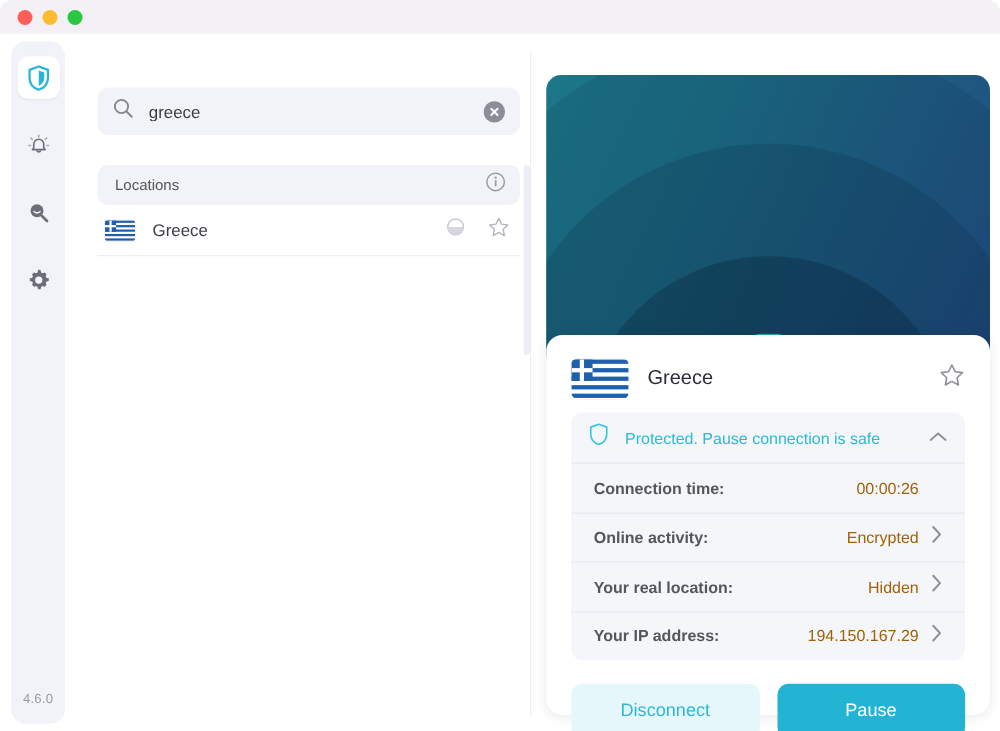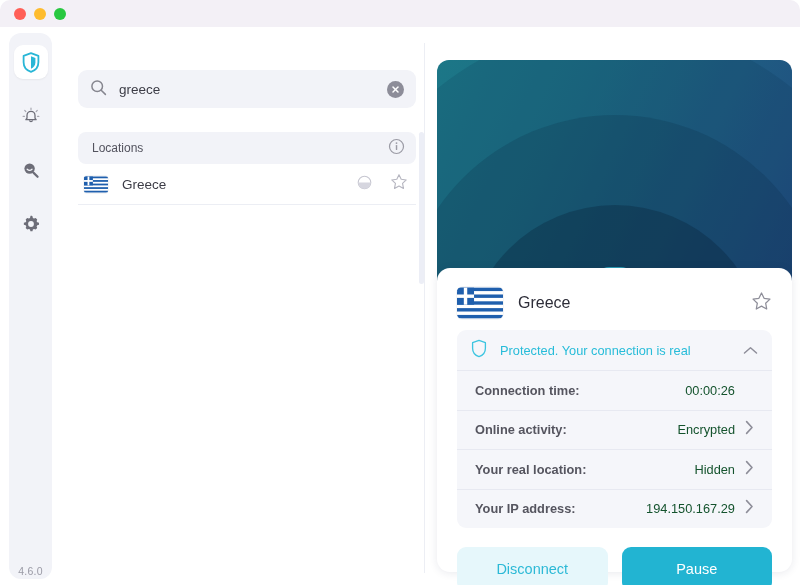--- a/index.html
+++ b/index.html
@@ -61,21 +61,21 @@
     border-radius: 9px;
     display: flex; align-items: center; justify-content: center;
     margin-bottom: 20px;
     cursor: pointer;
   }
   .side-btn.active { background: #ffffff; box-shadow: 0 1px 2px rgba(0,0,0,0.05); }
   .side-btn svg { display: block; }
 
   .version {
     position: absolute;
-    bottom: 2px;
+    bottom: 14px;
     left: 0; right: 0;
     text-align: center;
     font-size: 10.5px;
     color: #9a9aa5;
     letter-spacing: .2px;
   }
 
   
   .list-panel {
     position: absolute;
@@ -284,21 +284,21 @@
   }
   .detail-row.clickable { cursor: pointer; }
   .detail-label {
     flex: 1 1 auto;
     font-size: 12.8px;
     color: #55555f;
     font-weight: bold;
   }
   .detail-value {
     font-size: 12.8px;
-    color: #14532d;
+    color: #a16207;
     margin-right: 10px;
   }
   .detail-chev { flex: 0 0 auto; width: 14px; }
 
   .btn-row {
     display: flex;
     gap: 14px;
     margin-top: 19px;
   }
   .btn {
@@ -482,21 +482,21 @@
         </div>
 
         <div class="detail-box">
 
           <div class="status-row">
             <span class="status-shield">
               <svg width="16" height="19" viewBox="0 0 18 21">
                 <path d="M9 1.4 L16.2 4 V10.2 C16.2 15 13.2 18.3 9 19.6 C4.8 18.3 1.8 15 1.8 10.2 V4 Z" fill="none" stroke="#3cc5e0" stroke-width="1.5" stroke-linejoin="round"></path>
               </svg>
             </span>
-            <span class="status-text">Protected. Your connection is real</span>
+            <span class="status-text">Protected. Pause connection is safe</span>
             <span class="status-chev">
               <svg width="15" height="9" viewBox="0 0 15 9">
                 <polyline points="1.5,7 7.5,1.8 13.5,7" fill="none" stroke="#8e8e99" stroke-width="1.5" stroke-linecap="round" stroke-linejoin="round"></polyline>
               </svg>
             </span>
           </div>
 
           <div class="detail-row">
             <span class="detail-label">Connection time:</span>
             <span class="detail-value">00:00:26</span>

